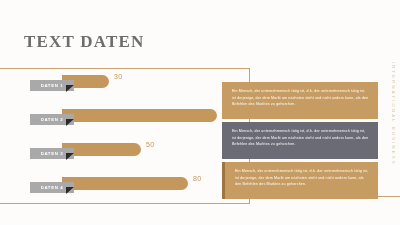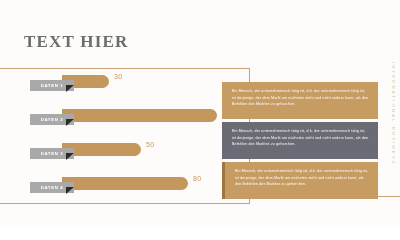--- a/index.html
+++ b/index.html
@@ -161,21 +161,21 @@
     letter-spacing: 2.2px;
     color: #d9c4a6;
     white-space: nowrap;
   }
 </style>
 </head>
 <body>
 
 <div id="slide">
 
-  <div class="slide-title">TEXT HIER</div>
+  <div class="slide-title">TEXT DATEN</div>
 
   <div class="frame-rule-top"></div>
   <div class="frame-rule-bottom"></div>
   <div class="frame-rule-right"></div>
   <div class="frame-rule-far"></div>
 
   <div class="chart">
 
     <div class="bar-row" style="top:0px;">
       <div class="bar-track" style="width:47px;">

